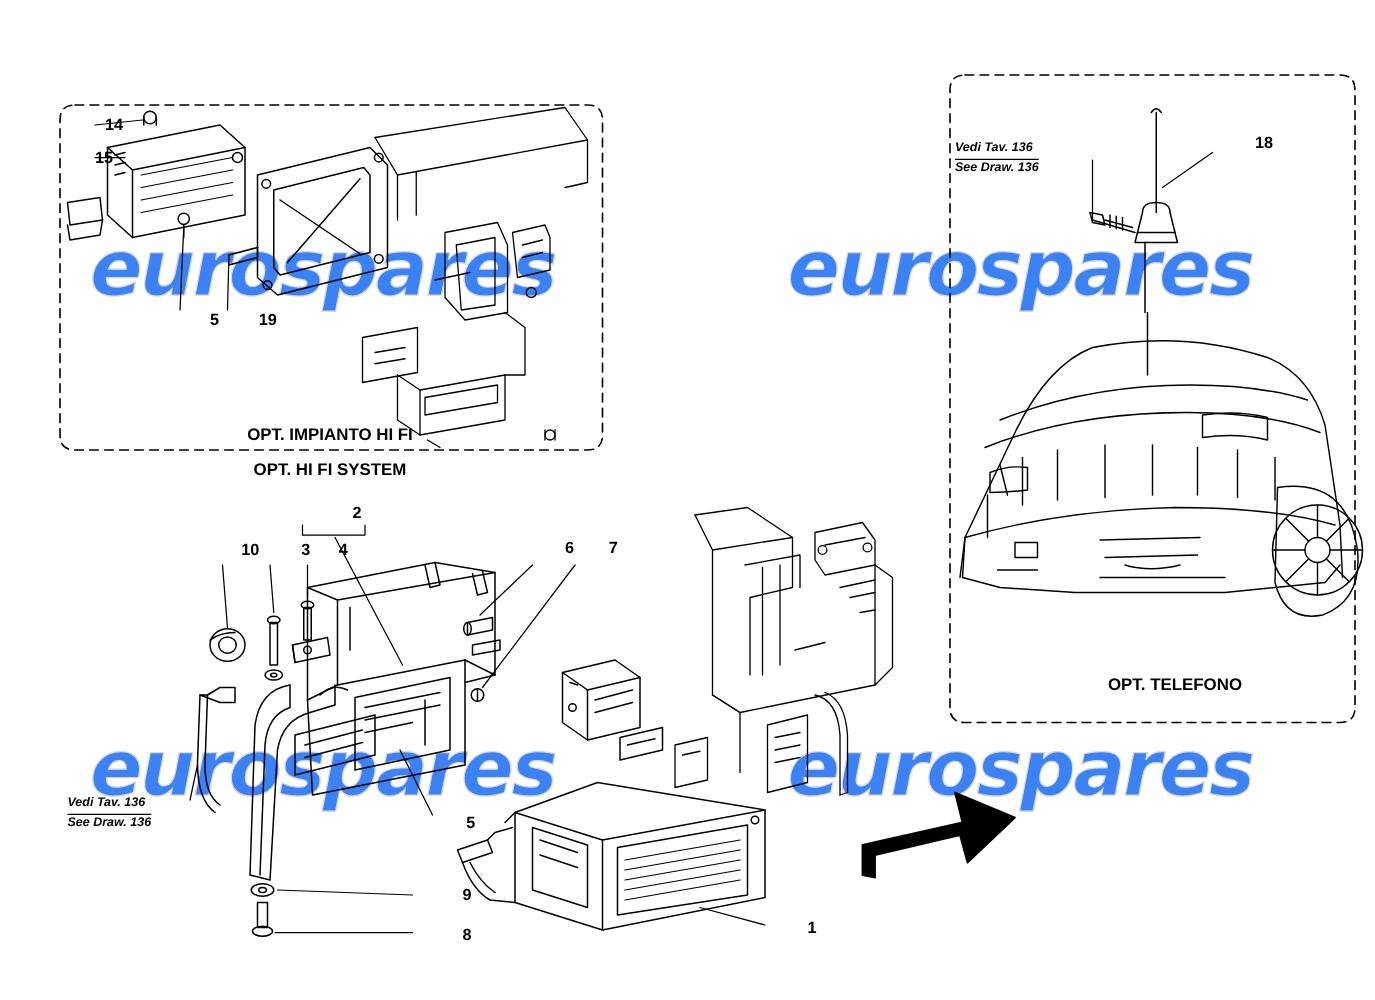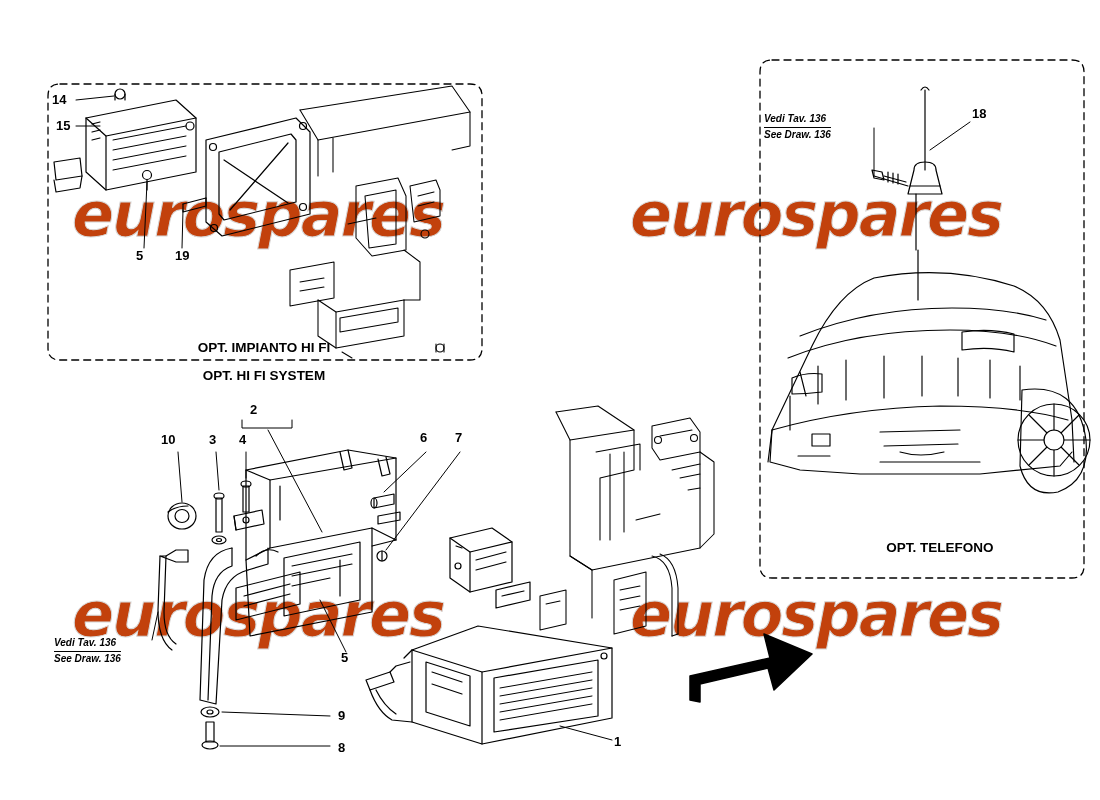--- a/index.html
+++ b/index.html
@@ -18,21 +18,21 @@
     position:absolute;left:12px;top:28px;
     font-size:11.5px;font-weight:bold;letter-spacing:.6px;
     white-space:nowrap;
   }
 
   
   .wm{
     position:absolute;
     font-family:"DejaVu Sans", sans-serif;
     font-weight:bold;font-style:italic;
-    color:#c2410c;
+    color:#3b82f6;
     -webkit-text-stroke:1px #d8d8d8;
     text-stroke:1px #d8d8d8;
     letter-spacing:-2px;
     user-select:none;
     pointer-events:none;
     white-space:nowrap;
   }
   .wm.a{left:72px;top:178px;font-size:62px;}
   .wm.b{left:630px;top:178px;font-size:62px;}
   .wm.c{left:72px;top:578px;font-size:62px;}
@@ -41,21 +41,21 @@
   
   svg.layer{position:absolute;left:0;top:0;width:1100px;height:800px;}
   svg.layer *{vector-effect:non-scaling-stroke;}
 
   
   .lbl{
     position:absolute;
     font-size:12.5px;font-weight:bold;
     white-space:nowrap;
   }
-  .lbl.num{font-size:13px;}
+  .lbl.num{font-size:13px;margin-left:32px;}
   .cap{
     position:absolute;
     font-size:13.5px;font-weight:bold;
     white-space:nowrap;text-align:center;
     line-height:1.25;
   }
   .ref{
     position:absolute;
     font-size:10px;font-weight:bold;font-style:italic;
     white-space:nowrap;line-height:1.35;
@@ -335,21 +335,21 @@
         <path d="M346 652 L320 600"></path>
         <path d="M330 716 L222 712"></path>
         <path d="M330 746 L220 746"></path>
         <path d="M612 740 L560 726"></path>
         <path d="M152 640 L158 612"></path>
       </g>
     </g>
   </svg>
 
   <div class="lbl num" style="left:52px;top:92px;">14</div>
-  <div class="lbl num" style="left:56px;top:118px;">15</div>
+  <div class="lbl num" style="left:44px;top:118px;">15</div>
   <div class="lbl num" style="left:136px;top:248px;">5</div>
   <div class="lbl num" style="left:175px;top:248px;">19</div>
 
   <div class="cap" style="left:104px;top:368px;width:320px;">OPT. HI FI SYSTEM</div>
   <div class="cap" style="left:104px;top:340px;width:320px;">OPT. IMPIANTO HI FI</div>
 
   <div class="ref" style="left:764px;top:112px;">
     <span class="u">Vedi Tav. 136</span>
     <span>See Draw. 136</span>
   </div>

